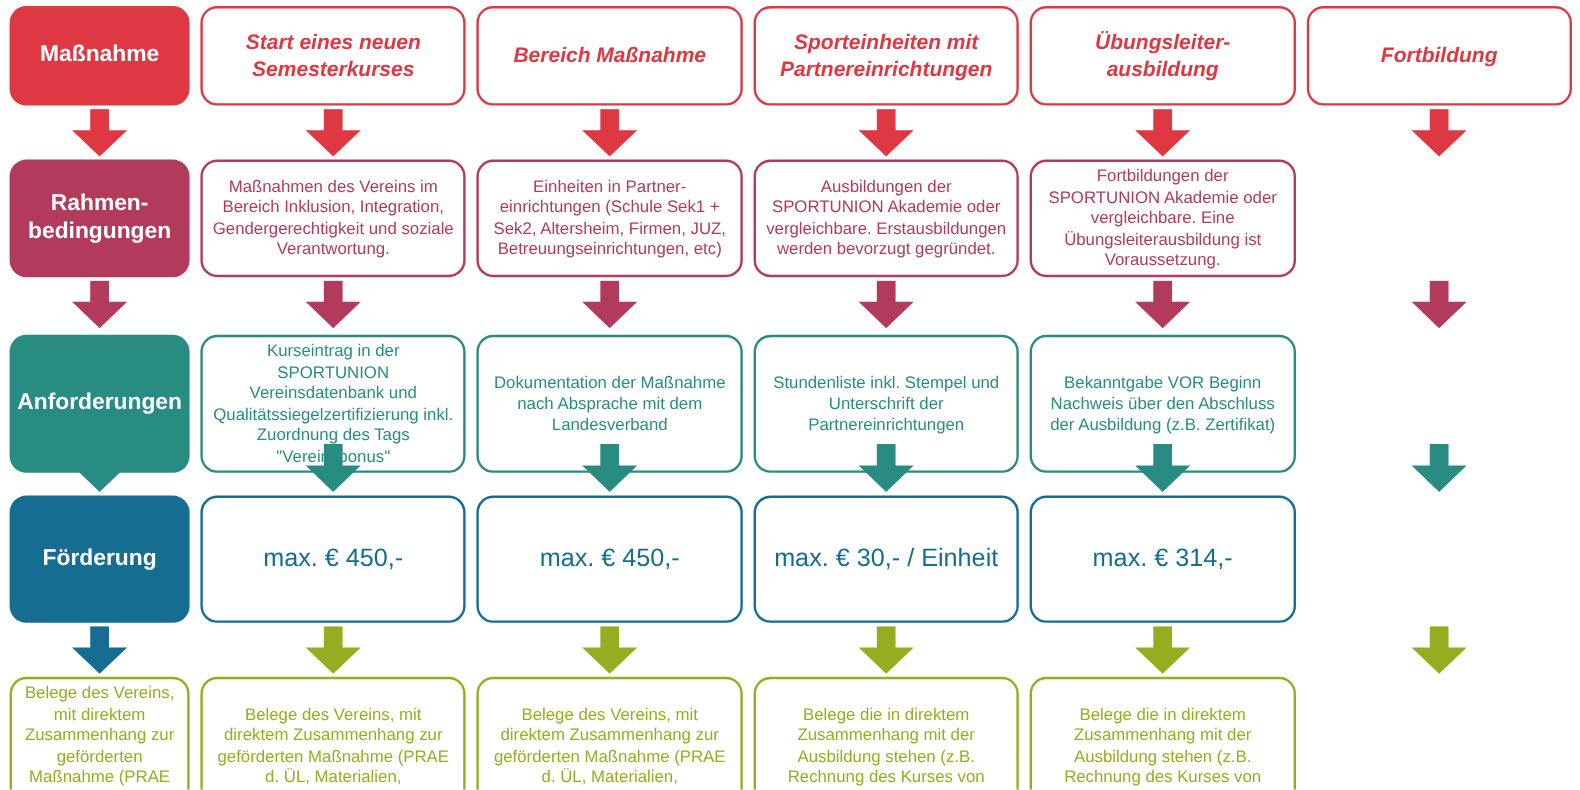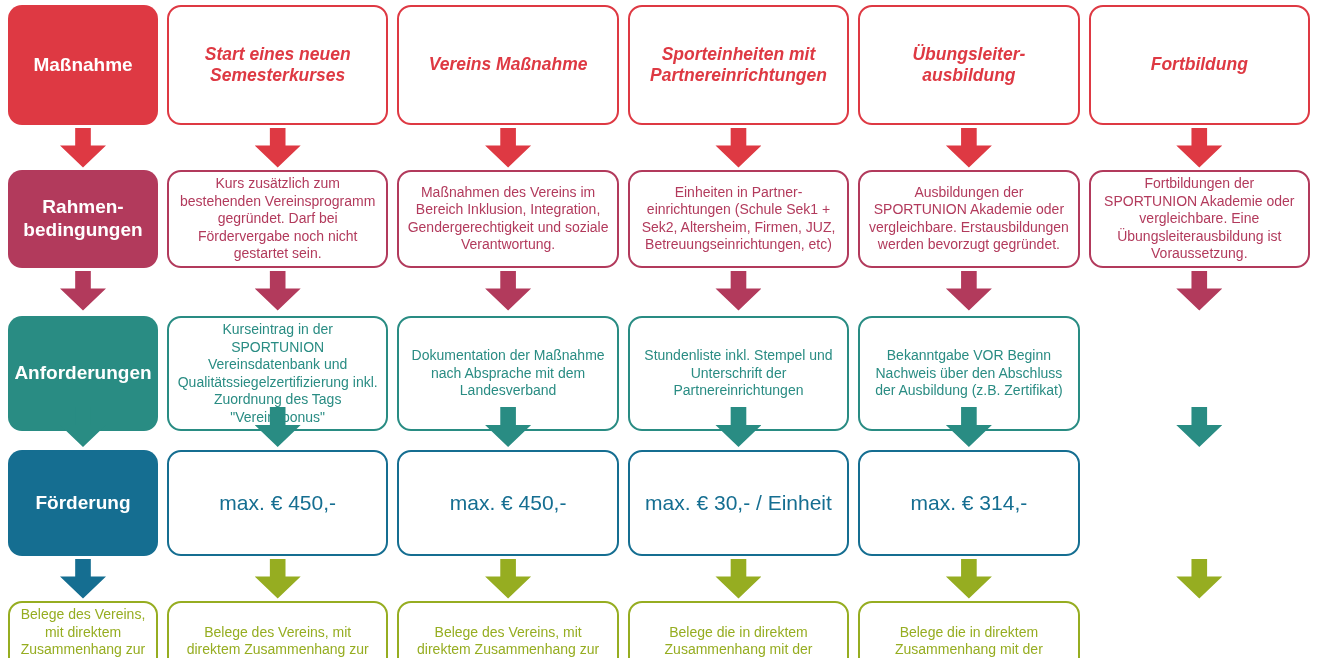--- a/index.html
+++ b/index.html
@@ -9,21 +9,21 @@
     font-family: "Liberation Sans", sans-serif;
     overflow: hidden;
   }
   .grid {
     display: grid;
     grid-template-columns: 150px repeat(5, 1fr);
     column-gap: 9px;
     margin: 0 7px 0 8px;
   }
   
-  .hr1 { height: 120px; }  .hg1 { height: 45px; }
+  .hr1 { height: 83px; }  .hg1 { height: 45px; }
   .hr2 { height: 95px; }  .hg2 { height: 51px; }
   .hr3 { height: 88px; }  .hg3 { height: 46px; }
   .hr4 { height: 106px; }  .hg4 { height: 45px; }
   .hr5 { height: 95px; }
 
   
   .row-red     { --accent: var(--red); }
   .row-crimson { --accent: var(--crimson); }
   .row-teal    { --accent: var(--teal); }
   .row-blue    { --accent: var(--blue); }
@@ -57,21 +57,21 @@
     background: var(--accent);
     clip-path: polygon(33% 0, 67% 0, 67% 45%, 100% 45%, 50% 100%, 0 45%, 33% 45%);
   }
 </style>
 </head>
 <body>
 
 <div class="grid r1 row-red hr1">
   <div class="label">Maßnahme</div>
   <div class="cell">Start eines neuen Semesterkurses</div>
-  <div class="cell">Vereins Maßnahme</div>
+  <div class="cell">Bereich Maßnahme</div>
   <div class="cell">Sporteinheiten mit Partnereinrichtungen</div>
   <div class="cell">Übungsleiter-
 ausbildung</div>
   <div class="cell">Fortbildung</div>
 </div>
 
 <div class="grid row-red hg1">
   <div class="acell">
       <div class="arrow"></div>
     </div>
@@ -88,21 +88,20 @@
       <div class="arrow"></div>
     </div>
   <div class="acell">
       <div class="arrow"></div>
     </div>
 </div>
 
 <div class="grid row-crimson hr2">
   <div class="label">Rahmen-
 bedingungen</div>
-  <div class="cell">Kurs zusätzlich zum bestehenden Vereinsprogramm gegründet. Darf bei Fördervergabe noch nicht gestartet sein.</div>
   <div class="cell">Maßnahmen des Vereins im Bereich Inklusion, Integration, Gendergerechtigkeit und soziale Verantwortung.</div>
   <div class="cell">Einheiten in Partner-einrichtungen (Schule Sek1 + Sek2, Altersheim, Firmen, JUZ, Betreuungseinrichtungen, etc)</div>
   <div class="cell">Ausbildungen der SPORTUNION Akademie oder vergleichbare. Erstausbildungen werden bevorzugt gegründet.</div>
   <div class="cell">Fortbildungen der SPORTUNION Akademie oder vergleichbare. Eine Übungsleiterausbildung ist Voraussetzung.</div>
 </div>
 
 <div class="grid row-crimson hg2">
   <div class="acell">
       <div class="arrow"></div>
     </div>

